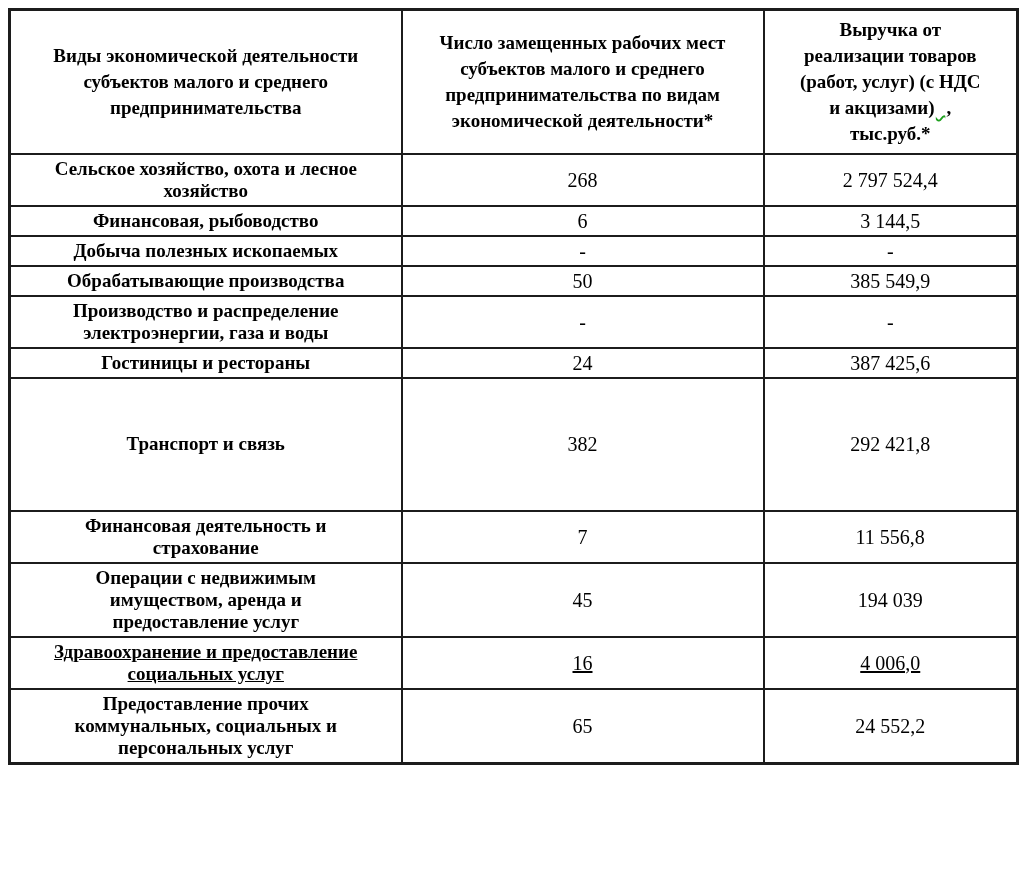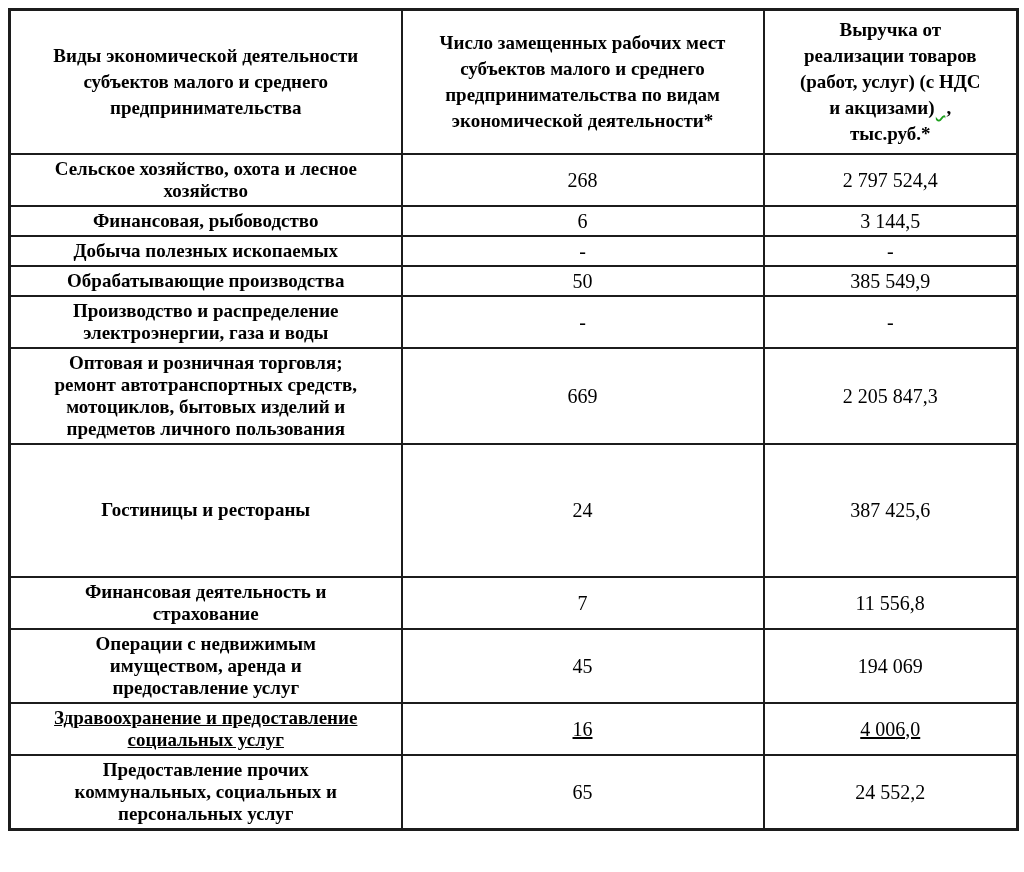--- a/index.html
+++ b/index.html
@@ -121,49 +121,46 @@
   </tr>
 
   <tr>
     <td class="activity-cell">Производство и распределение
 электроэнергии, газа и воды</td>
     <td class="num-cell">-</td>
     <td class="num-cell">-</td>
   </tr>
 
 
-  <tr>
-    <td class="activity-cell">Оптовая и розничная торговля;
-ремонт автотранспортных средств,
-мотоциклов, бытовых изделий и
-предметов личного пользования</td>
-    <td class="num-cell">669</td>
-    <td class="num-cell">2 205 847,3</td>
-  </tr>
 
   <tr>
     <td class="activity-cell">Гостиницы и рестораны</td>
     <td class="num-cell">24</td>
     <td class="num-cell">387 425,6</td>
   </tr>
 
+  <tr>
+    <td class="activity-cell">Транспорт и связь</td>
+    <td class="num-cell">382</td>
+    <td class="num-cell">292 421,8</td>
+  </tr>
 
   <tr>
     <td class="activity-cell">Финансовая деятельность и
 страхование</td>
     <td class="num-cell">7</td>
     <td class="num-cell">11 556,8</td>
   </tr>
 
   <tr>
     <td class="activity-cell">Операции с недвижимым
 имуществом, аренда и
 предоставление услуг</td>
     <td class="num-cell">45</td>
-    <td class="num-cell">194 069</td>
+    <td class="num-cell">194 039</td>
   </tr>
 
 
   <tr>
     <td class="activity-cell">Здравоохранение и предоставление
 социальных услуг</td>
     <td class="num-cell">16</td>
     <td class="num-cell">4 006,0</td>
   </tr>
 

